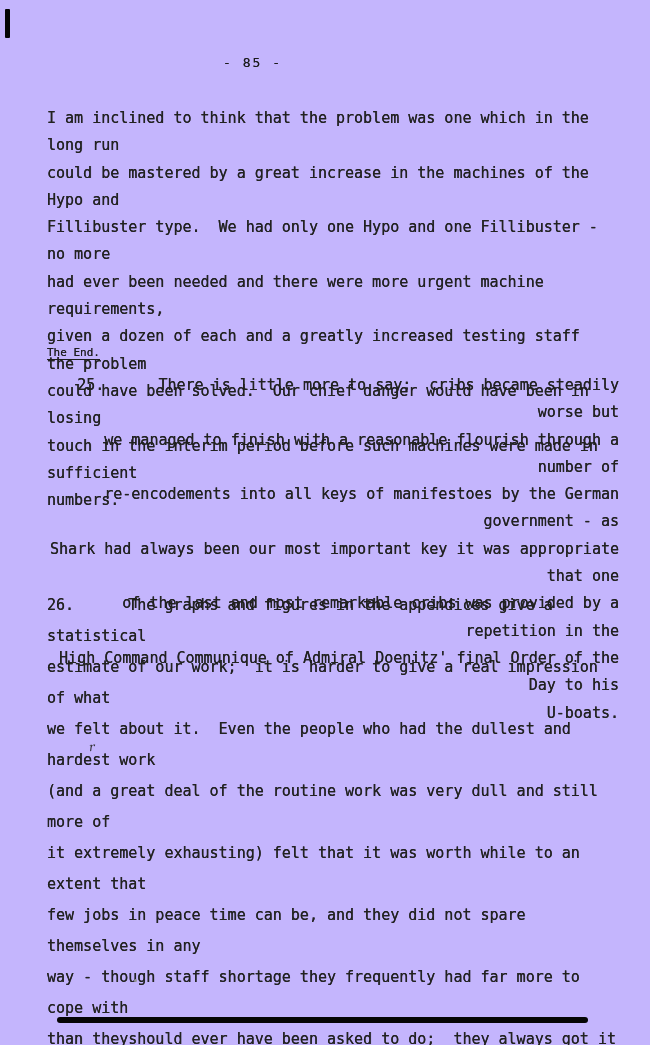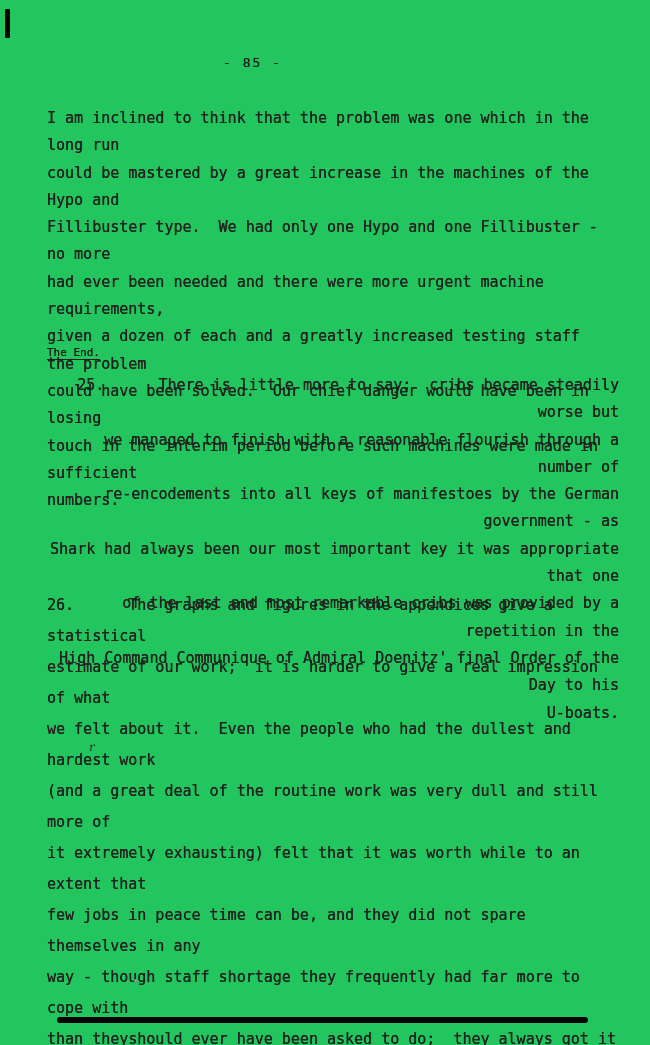--- a/index.html
+++ b/index.html
@@ -4,21 +4,21 @@
 <style>
   html, body {
     margin: 0;
     padding: 0;
     background: #ffffff;
   }
   .page {
     position: relative;
     width: 650px;
     height: 1045px;
-    background: #22c55e;
+    background: #c4b5fd;
     overflow: hidden;
     font-family: "DejaVu Sans Mono", "Liberation Mono", monospace;
     color: #1f1f1f;
   }
   .typewriter {
     position: absolute;
     font-size: 15px;
     line-height: 27.3px;
     white-space: pre-wrap;
     letter-spacing: 0px;

